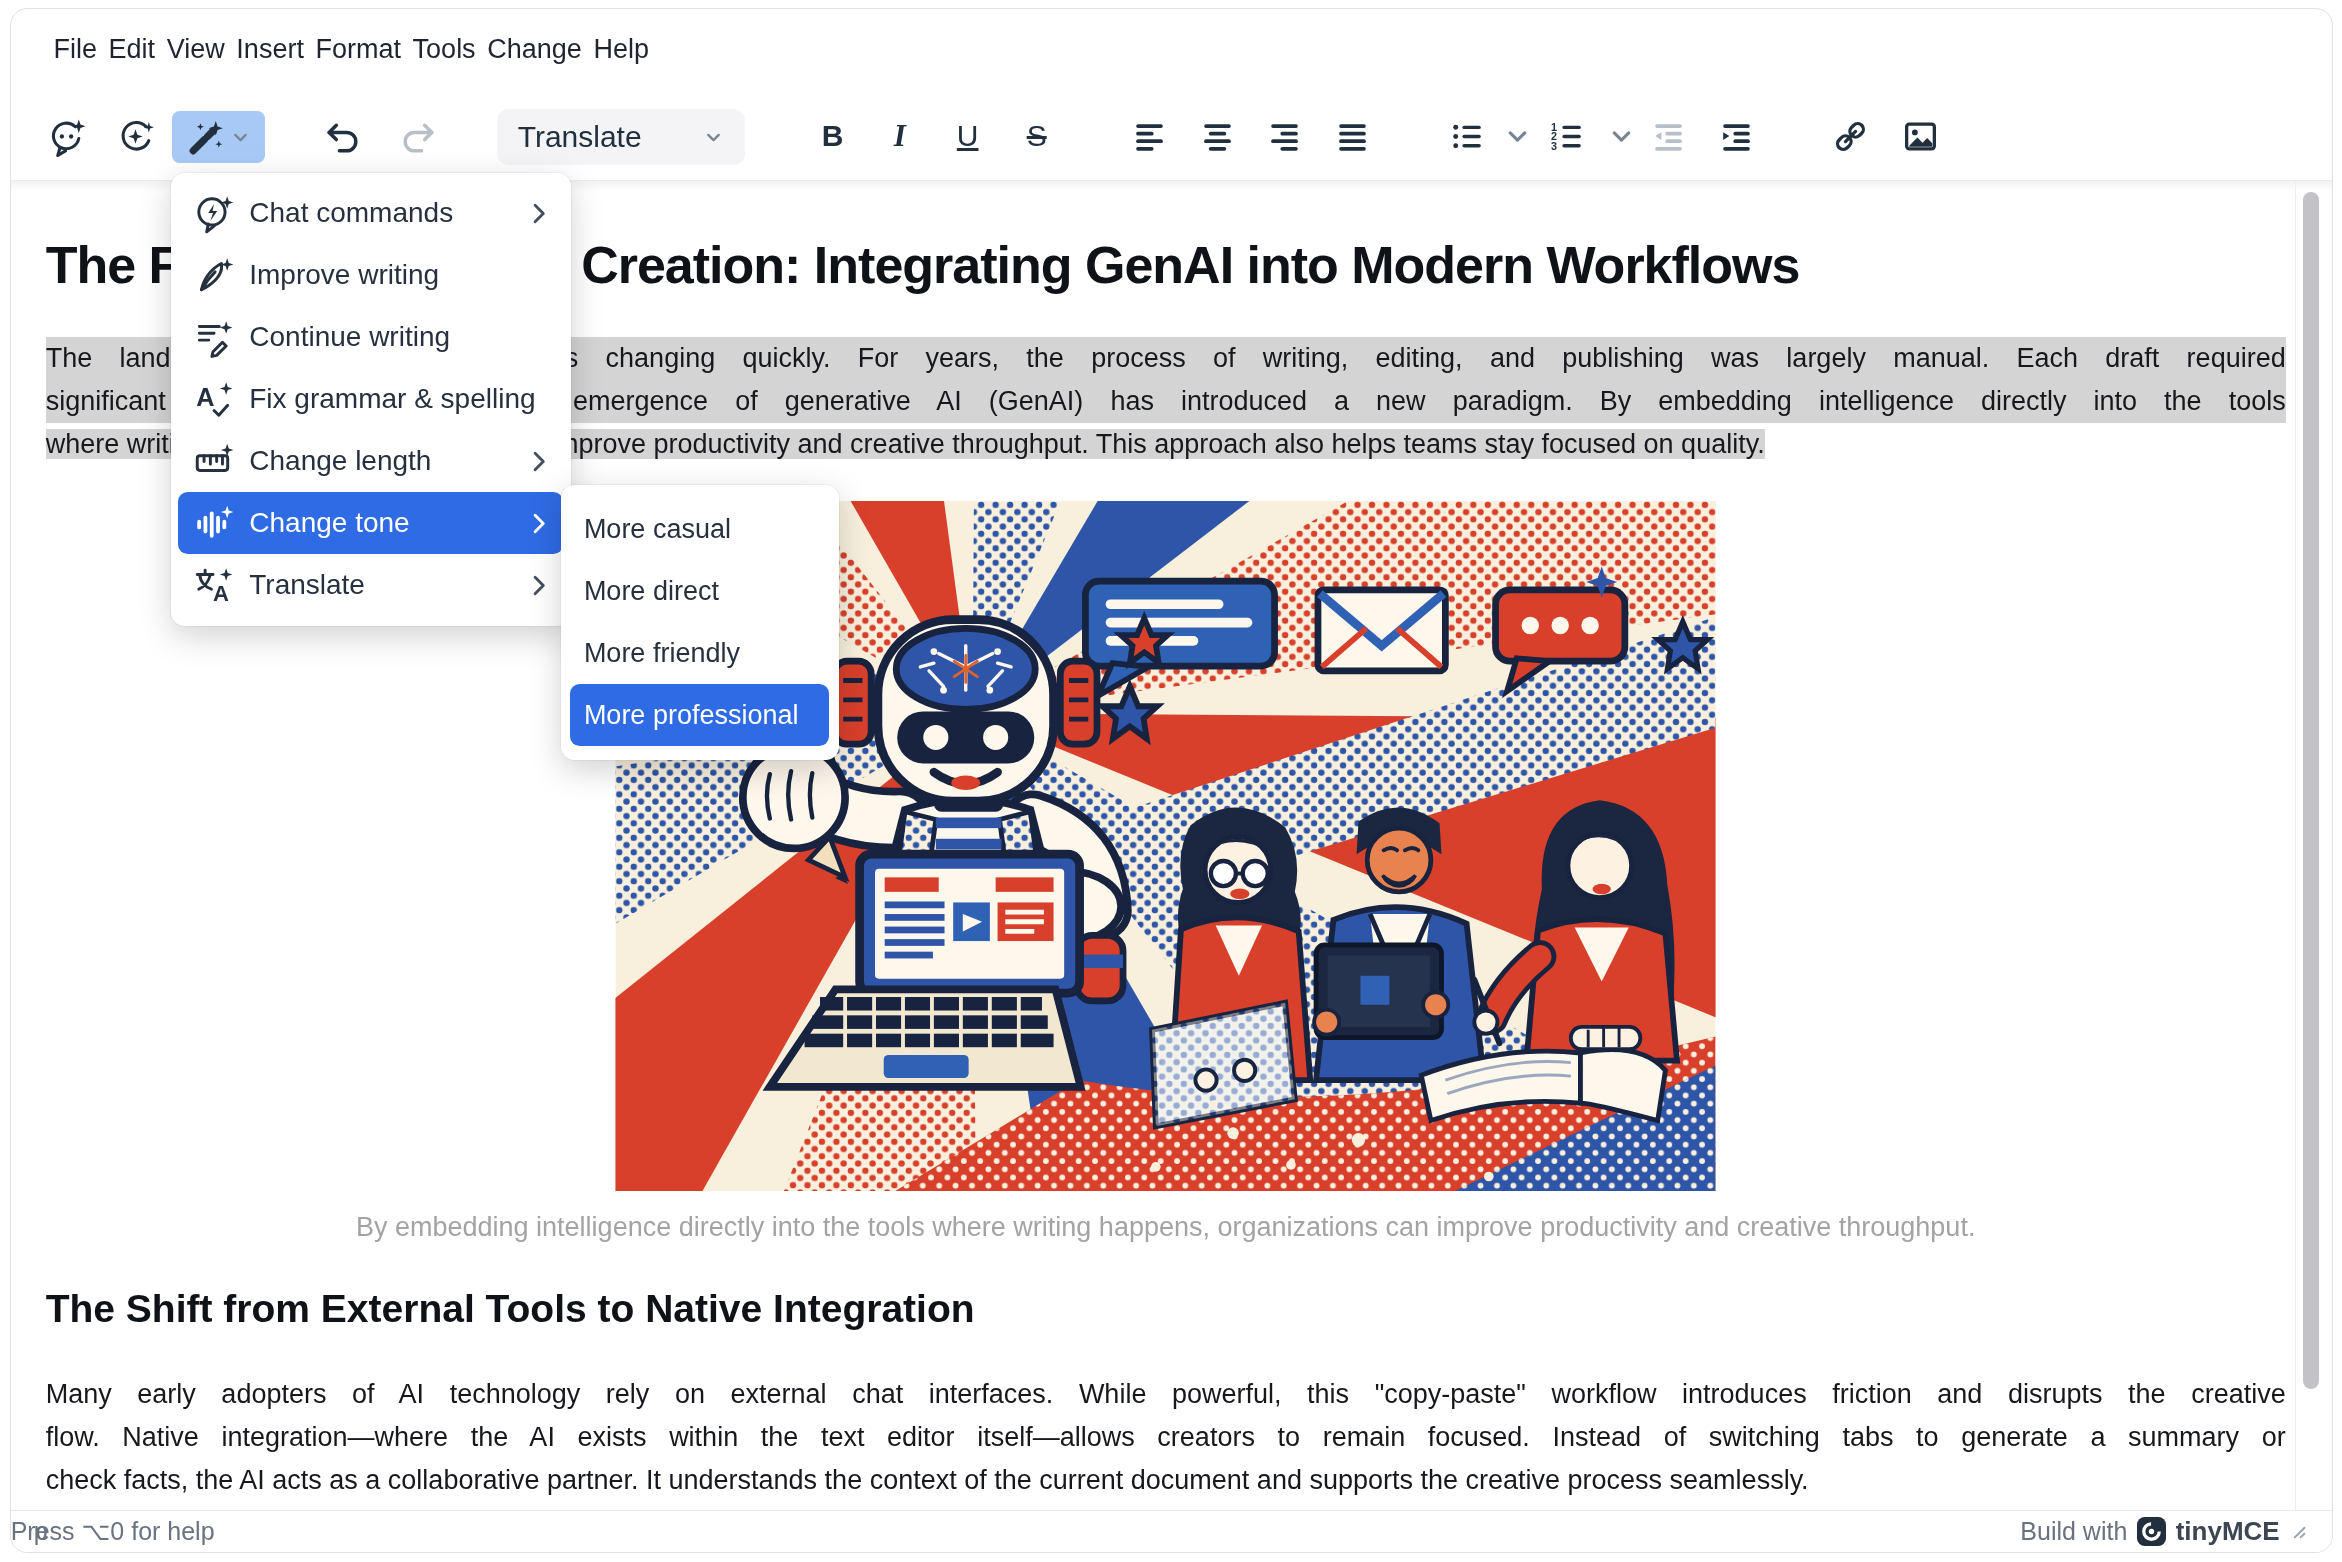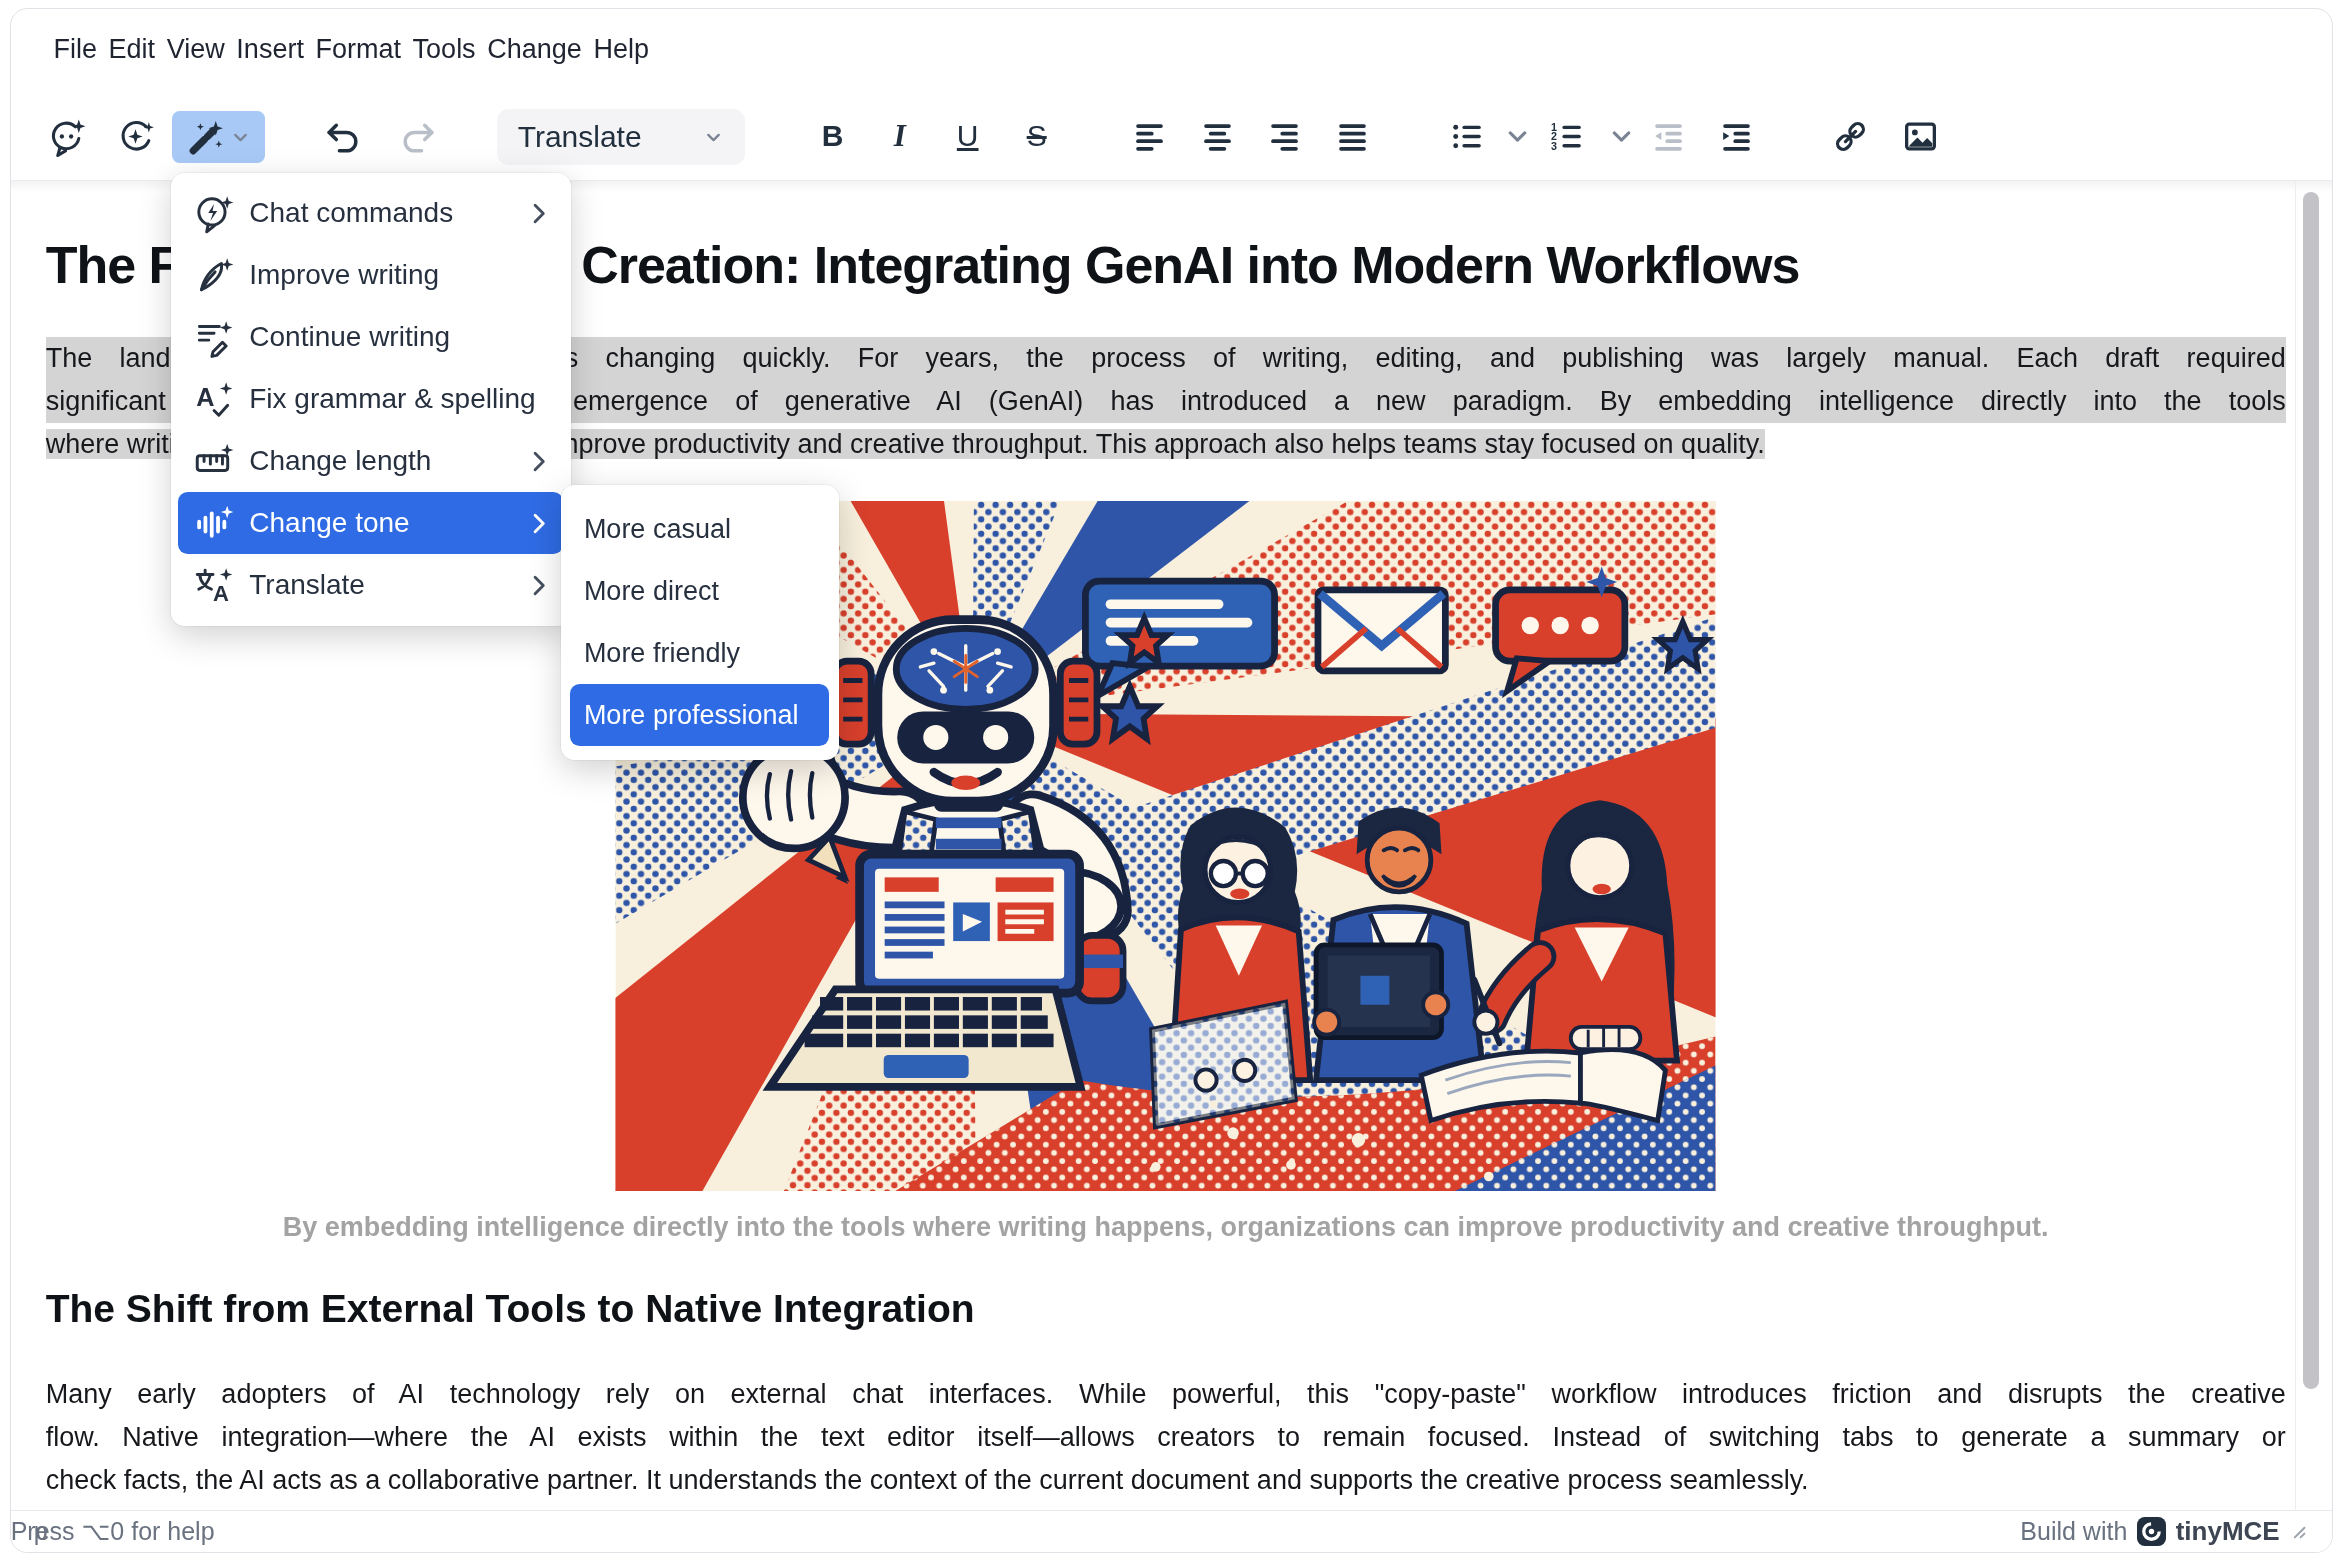--- a/index.html
+++ b/index.html
@@ -38,21 +38,21 @@
     border-top:1px solid #ececef; overflow:hidden; background:#fff; }
   .content::before { content:''; position:absolute; left:0; right:0; top:0; height:11.6px;
     background:linear-gradient(rgba(0,0,0,0.05), rgba(0,0,0,0)); pointer-events:none; }
   .doc { padding:0 46px 0 35px; color:#16181c; }
   .doc h1 { margin-top:54px; font-size:52px; letter-spacing:-1px; color:#0f1216; }
   .para { margin-top:42px; font-size:27px; line-height:43px; }
   .para .pl { display:block; text-align:justify; text-align-last:justify; }
   .para.selected .pl { background:#d4d4d4; }
   .para .pl.lastline { text-align-last:left; background:none; }
   .para .pl.lastline .inner-bg { background:#d4d4d4; }
-  .fig { margin-top:35px;font-weight:bold; }
+  .fig { margin-top:35px; }
   .fig-img { display:block; width:1101px; height:690px; margin:0 auto; }
   .fig-caption { margin-top:21px; text-align:center; font-size:27px; color:#a3a3a3; }
   .doc h2 { margin-top:44px; font-size:39px; color:#0f1216; }
 
   
   .sb-gutter { position:absolute; right:36px; top:171px; bottom:42px; width:1px; background:#ededf0; }
   .sb-thumb { position:absolute; right:12.6px; top:183px; width:16.4px; height:1197px;
     background:#c3c3c7; border-radius:8.7px; }
 
   

